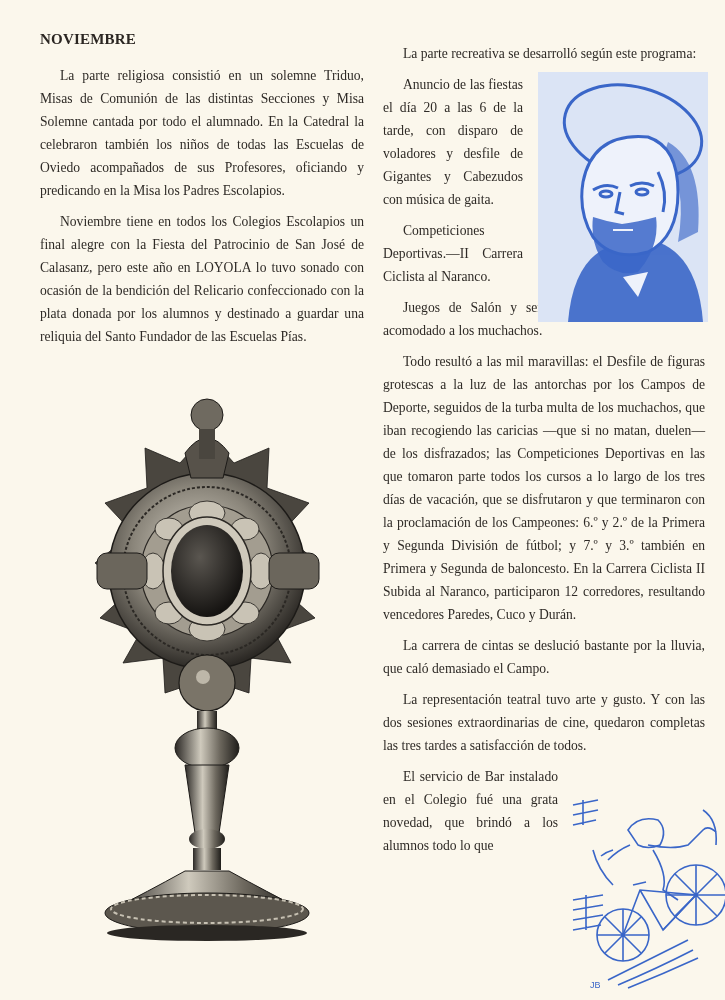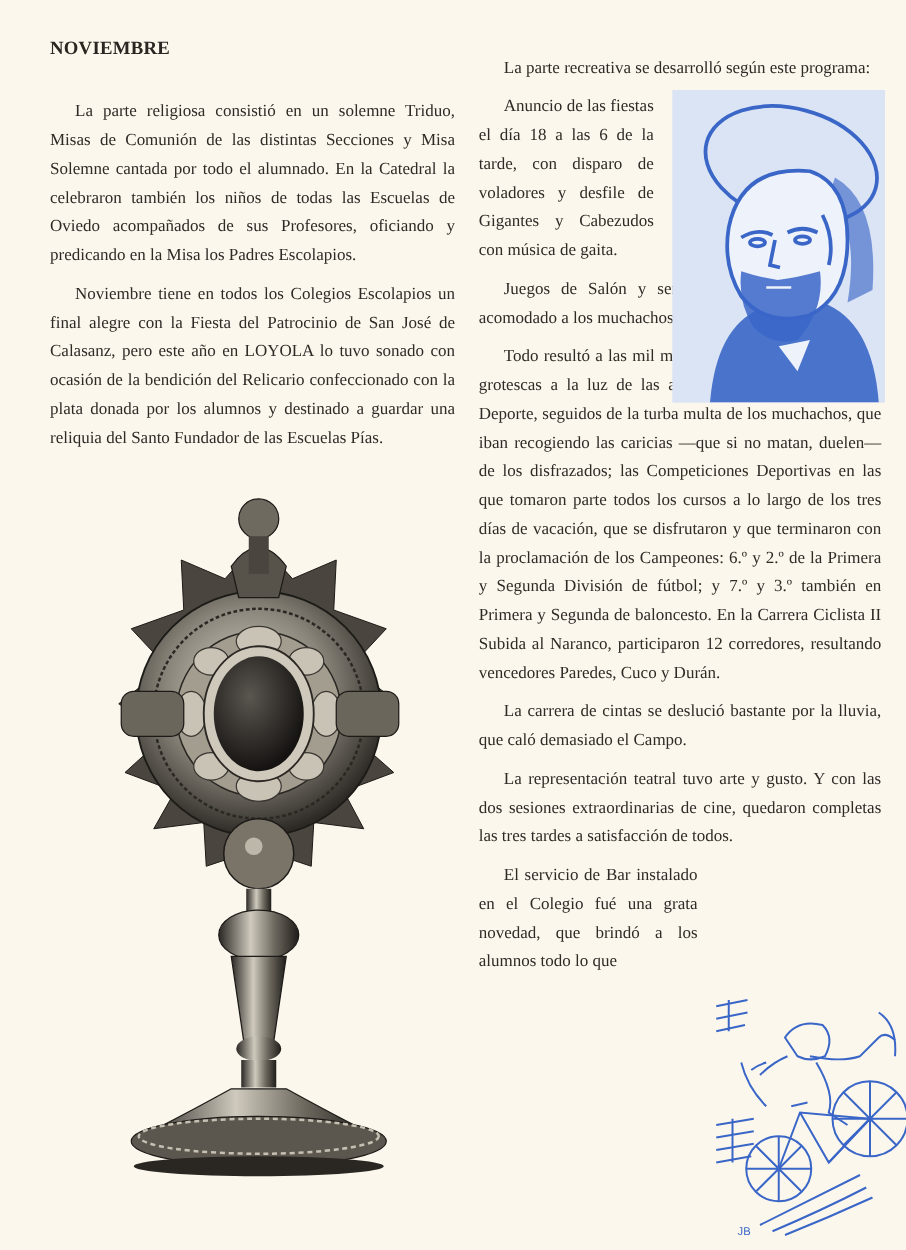--- a/index.html
+++ b/index.html
@@ -7,21 +7,21 @@
     width: 725px; height: 1000px; overflow: hidden;
     background: #fbf7ec;
     font-family: "Liberation Serif", "DejaVu Serif", serif;
     color: #2e2a26;
     position: relative;
   }
   .page { position: absolute; inset: 0; }
   .col-left { position: absolute; left: 40px; top: 31px; width: 324px; }
   .col-right { position: absolute; left: 383px; top: 42px; width: 322px; }
   h1.title {
-    font-size: 15px; font-weight: bold; margin: 0 0 29px 0; letter-spacing: 0.2px;
+    font-size: 15px; font-weight: bold; margin: 0 0 16px 0; letter-spacing: 0.2px;
     color: #2b2622;
   }
   p {
     margin: 0 0 8px 0; font-size: 13.6px; line-height: 23px;
     text-align: justify; text-indent: 20px;
   }
   .narrow { width: 140px; }
   .mid { width: 175px; }
   .reliquary {
     position: absolute; left: 85px; top: 393px; width: 245px; height: 555px;
@@ -105,21 +105,22 @@
 
     <path d="M100,478 Q60,500 30,515 L214,515 Q184,500 144,478 Z" fill="url(#stem)" stroke="#1d1b18"></path>
     <ellipse cx="122" cy="520" rx="102" ry="20" fill="#5c574e" stroke="#1d1b18"></ellipse>
     <ellipse cx="122" cy="516" rx="96" ry="14" fill="none" stroke="#c6c0b2" stroke-width="2" stroke-dasharray="4,3"></ellipse>
     <ellipse cx="122" cy="540" rx="100" ry="8" fill="#2a2723"></ellipse>
   </svg>
 
   <div class="col-right">
     <p>La parte recreativa se desarrolló según este programa:</p>
     <div class="wrapper-block">
-      <p class="narrow">Anuncio de las fiestas el día 18 a las 6 de la tarde, con disparo de voladores y desfile de Gigantes y Cabezudos con música de gaita.</p>
+      <p class="narrow">Anuncio de las fiestas el día 20 a las 6 de la tarde, con disparo de voladores y desfile de Gigantes y Cabezudos con música de gaita.</p>
+      <p class="narrow">Competiciones Deportivas.—II Carrera Ciclista al Naranco.</p>
       <p>Juegos de Salón y servicio de Bar y Repostería, acomodado a los muchachos.</p>
     </div>
     <p>Todo resultó a las mil maravillas: el Desfile de figuras grotescas a la luz de las antorchas por los Campos de Deporte, seguidos de la turba multa de los muchachos, que iban recogiendo las caricias —que si no matan, duelen— de los disfrazados; las Competiciones Deportivas en las que tomaron parte todos los cursos a lo largo de los tres días de vacación, que se disfrutaron y que terminaron con la proclamación de los Campeones: 6.º y 2.º de la Primera y Segunda División de fútbol; y 7.º y 3.º también en Primera y Segunda de baloncesto. En la Carrera Ciclista II Subida al Naranco, participaron 12 corredores, resultando vencedores Paredes, Cuco y Durán.</p>
     <p>La carrera de cintas se deslució bastante por la lluvia, que caló demasiado el Campo.</p>
     <p class="mid" style="width:322px">La representación teatral tuvo arte y gusto. Y con las dos sesiones extraordinarias de cine, quedaron completas las tres tardes a satisfacción de todos.</p>
     <p class="mid">El servicio de Bar instalado en el Colegio fué una grata novedad, que brindó a los alumnos todo lo que</p>
   </div>
 
   <svg class="portrait" viewBox="0 0 170 250">
     <rect width="170" height="250" fill="#dbe4f5"></rect>

